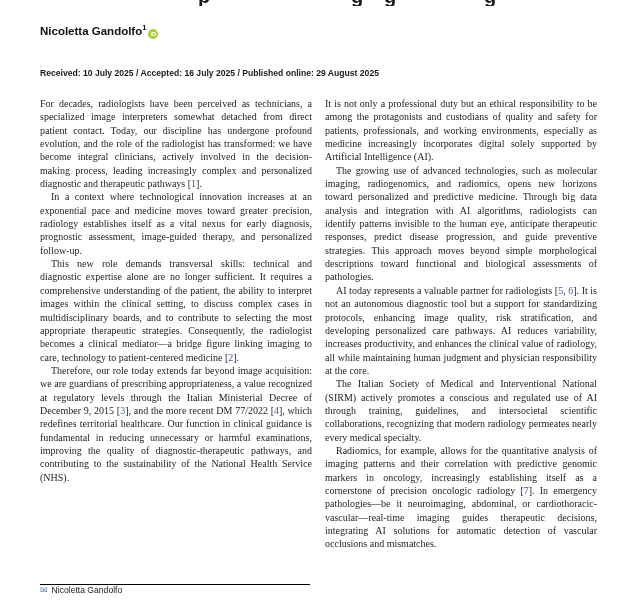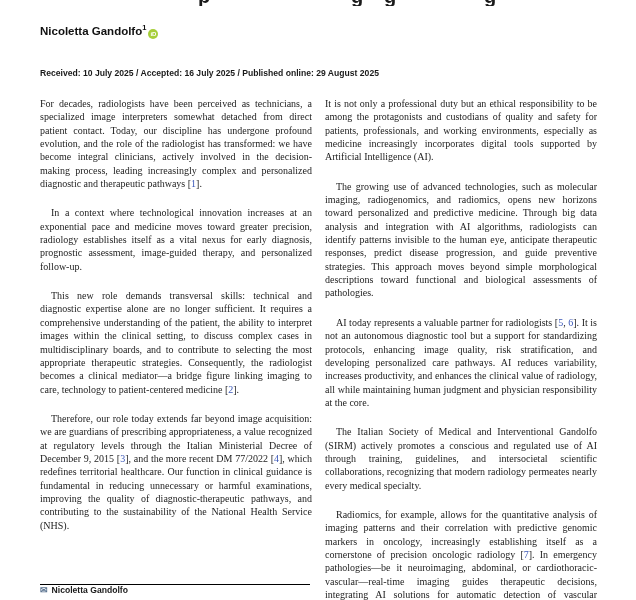--- a/index.html
+++ b/index.html
@@ -52,32 +52,31 @@
     display:flex;gap:13px;
   }
   .col{width:272px;}
   .col p{
     margin:0;
     font-family:"Liberation Serif", serif;
     font-size:10px;line-height:13.35px;
     text-align:justify;
     color:#1c1c1c;
   }
-  .col p.indent{text-indent:11px;margin-top:16px;}
+  .col p.indent{text-indent:11px;}
   .cite{color:#3a57b8;cursor:pointer;}
   .left-footer{
     position:absolute;left:40px;top:584px;width:270px;
   }
   .left-footer .rule{border-top:1px solid #000;height:0;}
   .left-footer .corr{
     margin-top:0;
     font-family:"Liberation Sans", sans-serif;
     font-size:8.6px;color:#1a1a1a;
     white-space:nowrap;
-    font-weight:bold;
   }
   .mail-icon{color:#5a7390;font-size:9px;margin-right:4px;}
 </style>
 </head>
 <body>
 
 <div class="title-frag">
     <span>p</span>
     <span>g</span>
     <span>g</span>
@@ -93,24 +92,24 @@
 </div>
 
 <div class="columns">
   <div class="col" id="col-left">
       <p class="">For decades, radiologists have been perceived as technicians, a specialized image interpreters somewhat detached from direct patient contact. Today, our discipline has undergone profound evolution, and the role of the radiologist has transformed: we have become integral clinicians, actively involved in the decision-making process, leading increasingly complex and personalized diagnostic and therapeutic pathways [<span class="cite">1</span>].</p>
       <p class="indent">In a context where technological innovation increases at an exponential pace and medicine moves toward greater precision, radiology establishes itself as a vital nexus for early diagnosis, prognostic assessment, image-guided therapy, and personalized follow-up.</p>
       <p class="indent">This new role demands transversal skills: technical and diagnostic expertise alone are no longer sufficient. It requires a comprehensive understanding of the patient, the ability to interpret images within the clinical setting, to discuss complex cases in multidisciplinary boards, and to contribute to selecting the most appropriate therapeutic strategies. Consequently, the radiologist becomes a clinical mediator—a bridge figure linking imaging to care, technology to patient-centered medicine [<span class="cite">2</span>].</p>
       <p class="indent">Therefore, our role today extends far beyond image acquisition: we are guardians of prescribing appropriateness, a value recognized at regulatory levels through the Italian Ministerial Decree of December 9, 2015 [<span class="cite">3</span>], and the more recent DM 77/2022 [<span class="cite">4</span>], which redefines territorial healthcare. Our function in clinical guidance is fundamental in reducing unnecessary or harmful examinations, improving the quality of diagnostic-therapeutic pathways, and contributing to the sustainability of the National Health Service (NHS).</p>
     </div>
   <div class="col" id="col-right">
-      <p class="">It is not only a professional duty but an ethical responsibility to be among the protagonists and custodians of quality and safety for patients, professionals, and working environments, especially as medicine increasingly incorporates digital tools supported by Artificial Intelligence (AI).</p>
+      <p class="">It is not only a professional duty but an ethical responsibility to be among the protagonists and custodians of quality and safety for patients, professionals, and working environments, especially as medicine increasingly incorporates digital solely supported by Artificial Intelligence (AI).</p>
       <p class="indent">The growing use of advanced technologies, such as molecular imaging, radiogenomics, and radiomics, opens new horizons toward personalized and predictive medicine. Through big data analysis and integration with AI algorithms, radiologists can identify patterns invisible to the human eye, anticipate therapeutic responses, predict disease progression, and guide preventive strategies. This approach moves beyond simple morphological descriptions toward functional and biological assessments of pathologies.</p>
       <p class="indent">AI today represents a valuable partner for radiologists [<span class="cite">5</span>, <span class="cite">6</span>]. It is not an autonomous diagnostic tool but a support for standardizing protocols, enhancing image quality, risk stratification, and developing personalized care pathways. AI reduces variability, increases productivity, and enhances the clinical value of radiology, all while maintaining human judgment and physician responsibility at the core.</p>
-      <p class="indent">The Italian Society of Medical and Interventional Gandolfo (SIRM) actively promotes a conscious and regulated use of AI through training, guidelines, and intersocietal scientific collaborations, recognizing that modern radiology permeates nearly every medical specialty.</p>
+      <p class="indent">The Italian Society of Medical and Interventional National (SIRM) actively promotes a conscious and regulated use of AI through training, guidelines, and intersocietal scientific collaborations, recognizing that modern radiology permeates nearly every medical specialty.</p>
       <p class="indent">Radiomics, for example, allows for the quantitative analysis of imaging patterns and their correlation with predictive genomic markers in oncology, increasingly establishing itself as a cornerstone of precision oncologic radiology [<span class="cite">7</span>]. In emergency pathologies—be it neuroimaging, abdominal, or cardiothoracic-vascular—real-time imaging guides therapeutic decisions, integrating AI solutions for automatic detection of vascular occlusions and mismatches.</p>
     </div>
 </div>
 
 <div class="left-footer">
   <div class="rule"></div>
   <div class="corr"><span class="mail-icon">✉</span><span>Nicoletta Gandolfo</span></div>
 </div>
 
 </body></html>

